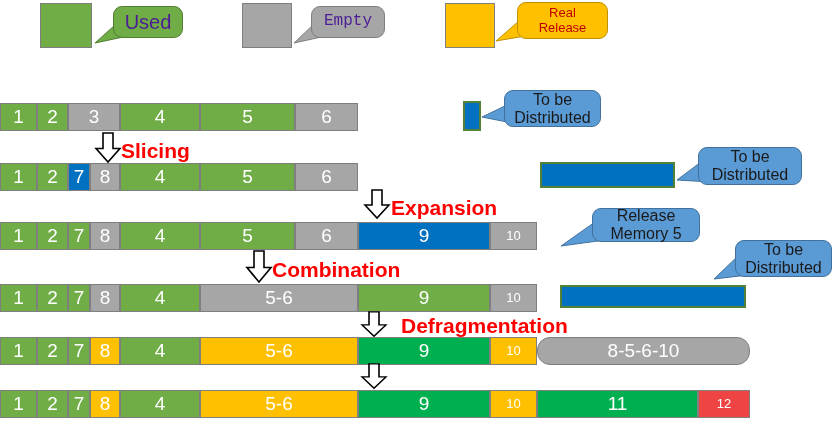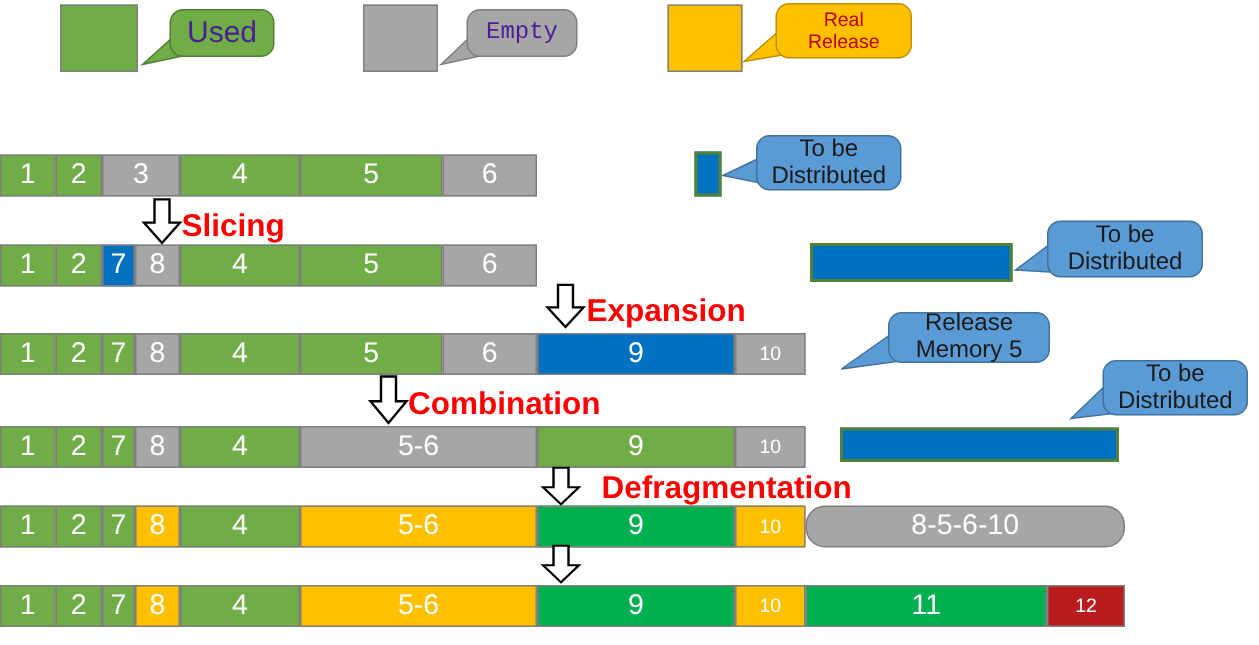--- a/index.html
+++ b/index.html
@@ -97,21 +97,21 @@
     <div class="memory-row" style="top: 390px;">
       <div class="block" style="left: 0px; width: 37px; background: rgb(112, 173, 71);">1</div>
       <div class="block" style="left: 37px; width: 31px; background: rgb(112, 173, 71);">2</div>
       <div class="block" style="left: 68px; width: 22px; background: rgb(112, 173, 71);">7</div>
       <div class="block" style="left: 90px; width: 30px; background: rgb(255, 192, 0);">8</div>
       <div class="block" style="left: 120px; width: 80px; background: rgb(112, 173, 71);">4</div>
       <div class="block" style="left: 200px; width: 158px; background: rgb(255, 192, 0);">5-6</div>
       <div class="block" style="left: 358px; width: 132px; background: rgb(0, 176, 80);">9</div>
       <div class="block small" style="left: 490px; width: 47px; background: rgb(255, 192, 0);">10</div>
       <div class="block" style="left: 537px; width: 161px; background: rgb(0, 176, 80);">11</div>
-      <div class="block small" style="left: 698px; width: 52px; background: #b91c1c;">12</div>
+      <div class="block small" style="left: 698px; width: 52px; background: #ef4444;">12</div>
     </div>
     <svg viewBox="0 0 26 32" width="26" height="31" preserveAspectRatio="none" style="position: absolute; left: 95px; top: 132px; overflow: visible;">
       <polygon points="8,1 18,1 18,17 25,17 13,31 1,17 8,17" fill="#FFFFFF" stroke="#000000" stroke-width="1.6"></polygon>
     </svg>
     <span class="arrow-label" style="left: 121px; top: 139px; color: rgb(255, 0, 0);">Slicing</span>
     <svg viewBox="0 0 26 32" width="26" height="30" preserveAspectRatio="none" style="position: absolute; left: 364px; top: 189px; overflow: visible;">
       <polygon points="8,1 18,1 18,17 25,17 13,31 1,17 8,17" fill="#FFFFFF" stroke="#000000" stroke-width="1.6"></polygon>
     </svg>
     <span class="arrow-label" style="left: 391px; top: 196px; color: rgb(255, 0, 0);">Expansion</span>
     <svg viewBox="0 0 26 32" width="26" height="33" preserveAspectRatio="none" style="position: absolute; left: 246px; top: 250px; overflow: visible;">

